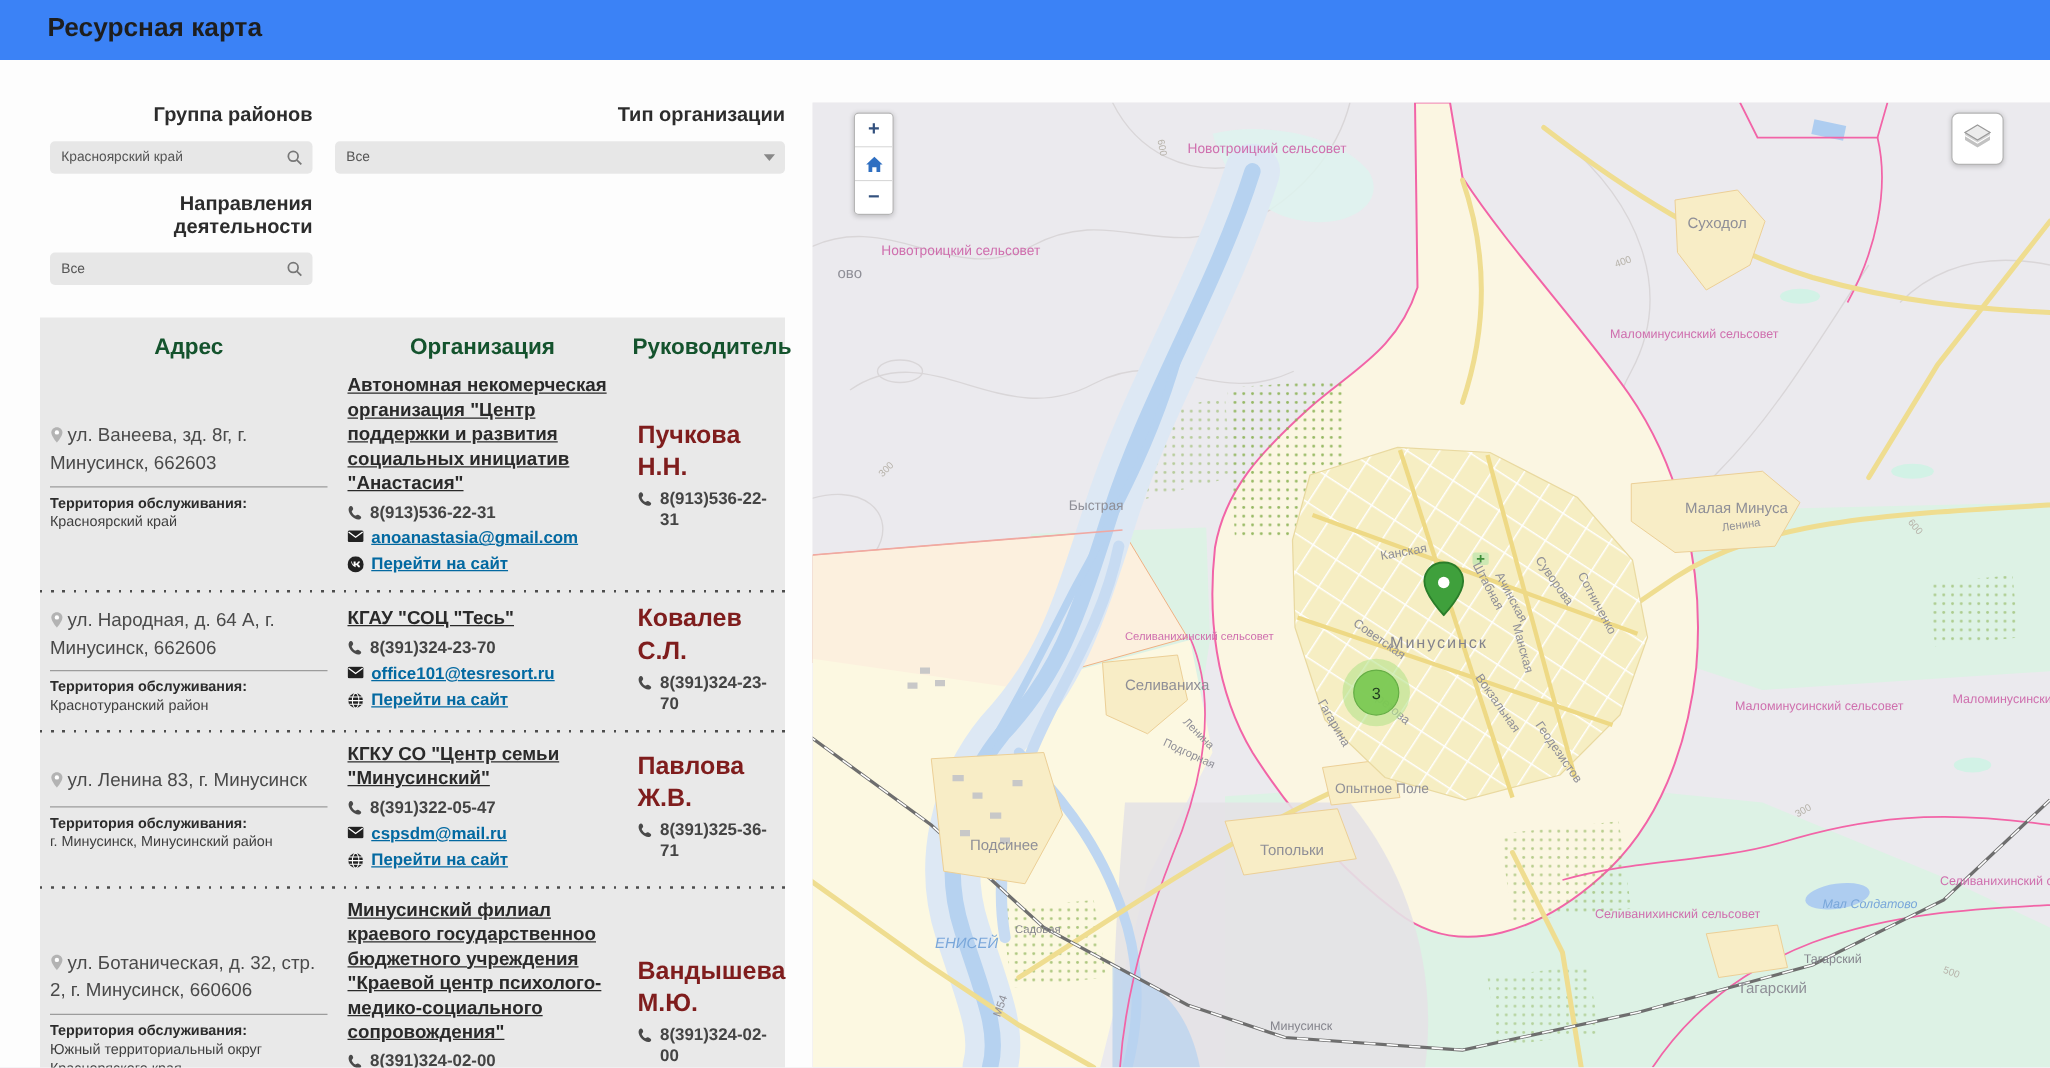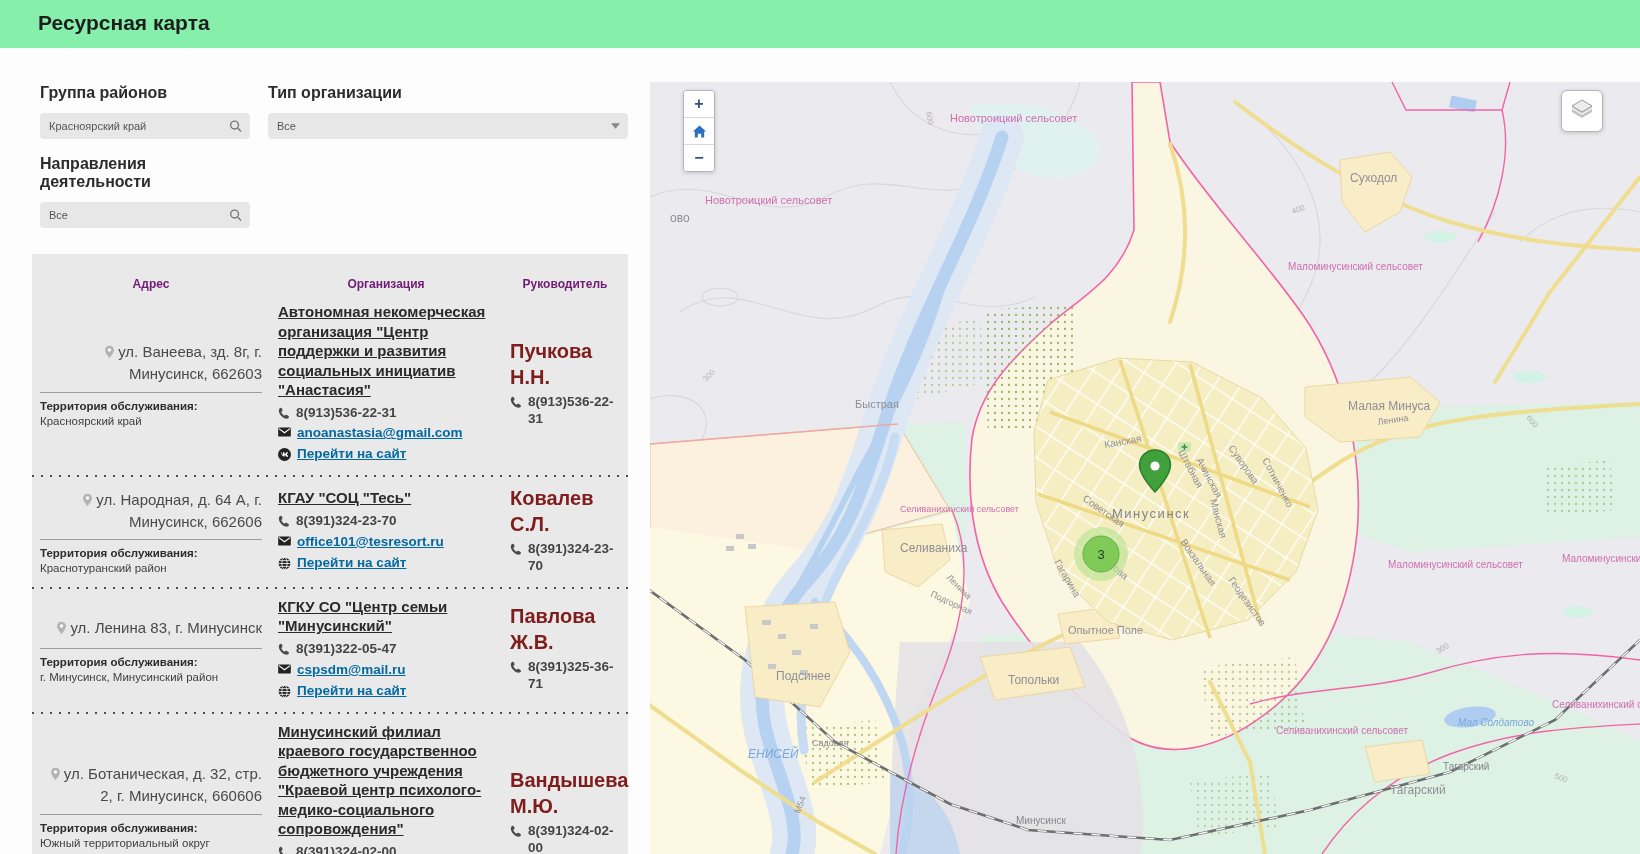--- a/index.html
+++ b/index.html
@@ -1,38 +1,38 @@
 <!DOCTYPE html>
 <html><head>
 <meta charset="utf-8">
 <style>
   html,body{margin:0;padding:0;}
   body{width:1640px;height:854px;position:relative;overflow:hidden;background:#fdfdfd;
        font-family:"Liberation Sans",sans-serif;color:#333;}
 
   
-  .app-header{position:absolute;top:0;left:0;right:0;height:48px;background:#86efac;}
+  .app-header{position:absolute;top:0;left:0;right:0;height:48px;background:#3b82f6;}
   .app-header h1{margin:0;padding:11px 0 0 38px;font-size:21px;font-weight:700;color:#1e1e1e;}
 
   
   .panel{position:absolute;left:32px;top:78px;width:596px;}
   .filters{margin-left:8px;width:588px;display:grid;grid-template-columns:210px 360px;column-gap:18px;}
   .flabel{font-size:16px;font-weight:700;color:#2c2c2c;margin:6px 0 11px;}
   .fbox{position:relative;height:26px;background:#e7e7e7;border-radius:4px;display:flex;align-items:center;
         padding:0 26px 0 9px;font-size:11px;color:#555;cursor:pointer;}
   .fbox .ficon{position:absolute;right:8px;top:50%;transform:translateY(-50%);display:flex;}
-  .fgroup{margin-bottom:10px;}
+  .fgroup{margin-bottom:10px;text-align:right;}
 
   
   table.results{margin-top:16px;width:596px;border-collapse:collapse;background:#e9e9e9;table-layout:fixed;}
   table.results col.c1{width:238px;} table.results col.c2{width:232px;} table.results col.c3{width:126px;}
-  table.results th{font-size:12px;font-weight:700;color:#701a75;text-align:center;padding:23px 4px 4px;}
+  table.results th{font-size:18px;font-weight:700;color:#14532d;text-align:center;padding:13px 4px 4px;}
   table.results td{vertical-align:middle;padding:7px 8px;}
   td.addr{font-size:15px;color:#4a4a4a;}
-  .addr-main{padding:2px 0 8px;border-bottom:1px solid #9c9c9c;line-height:1.32;text-align:right;}
+  .addr-main{padding:2px 0 8px;border-bottom:1px solid #9c9c9c;line-height:1.32;}
   .addr-main .pin{margin-right:3px;vertical-align:-2px;display:inline-block;}
   .terr-label{font-size:11.5px;font-weight:700;color:#2c2c2c;margin-top:6px;line-height:1.3;}
   .terr-val{font-size:11.5px;color:#3f3f3f;line-height:1.3;}
   .org-name{font-size:15px;font-weight:700;color:#2a2a2a;line-height:1.3;margin-bottom:5px;text-decoration:underline;}
   .cline{display:flex;align-items:flex-start;gap:6px;margin:4px 0;font-size:13.5px;color:#444;line-height:1.25;font-weight:bold;}
   .cline .ic{flex:0 0 auto;margin-top:2px;display:flex;}
   a.lnk{color:#0369a1;text-decoration:underline;cursor:pointer;}
   .head-name{font-size:20px;font-weight:700;color:#7f1d1d;margin-bottom:3px;line-height:1.3;}
   tr.divider td{padding:0;height:4px;background:
      repeating-linear-gradient(90deg,#4d4d4d 0 2px,transparent 2px 9px) center/100% 2px no-repeat;}

